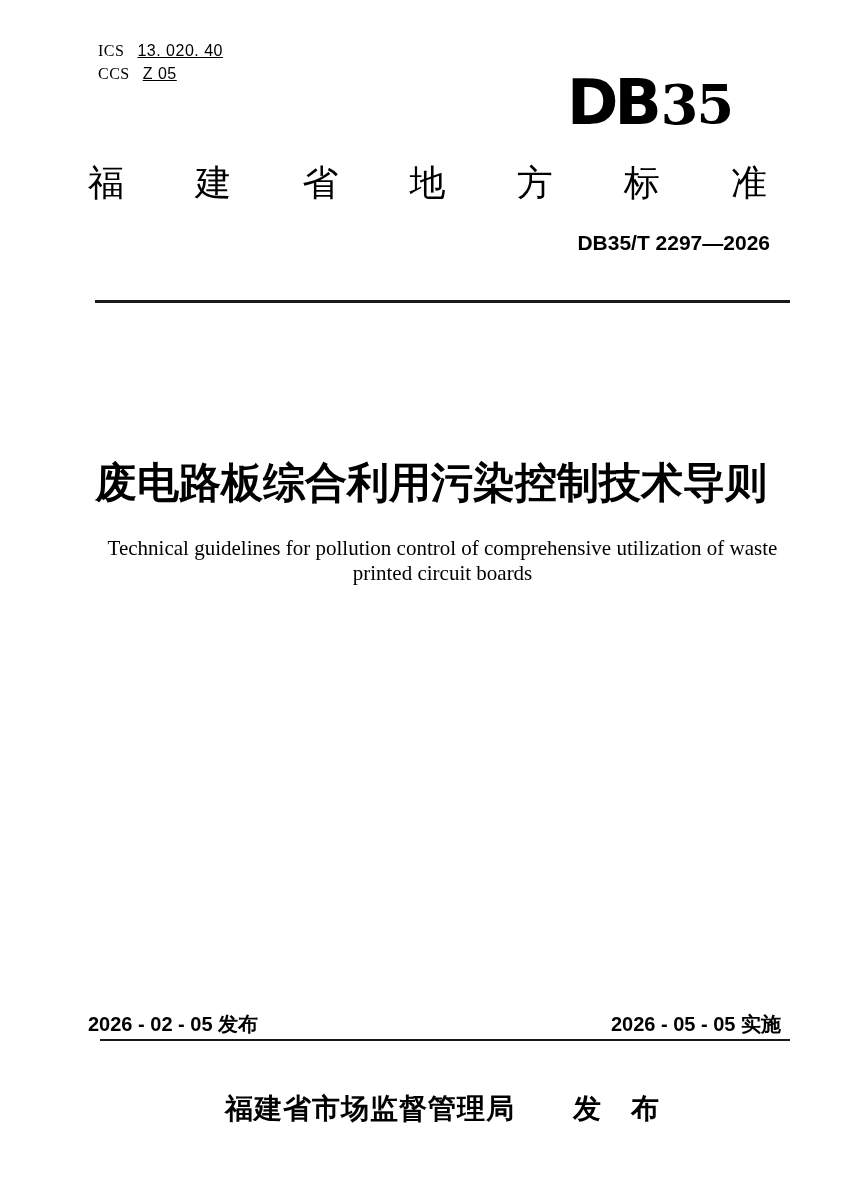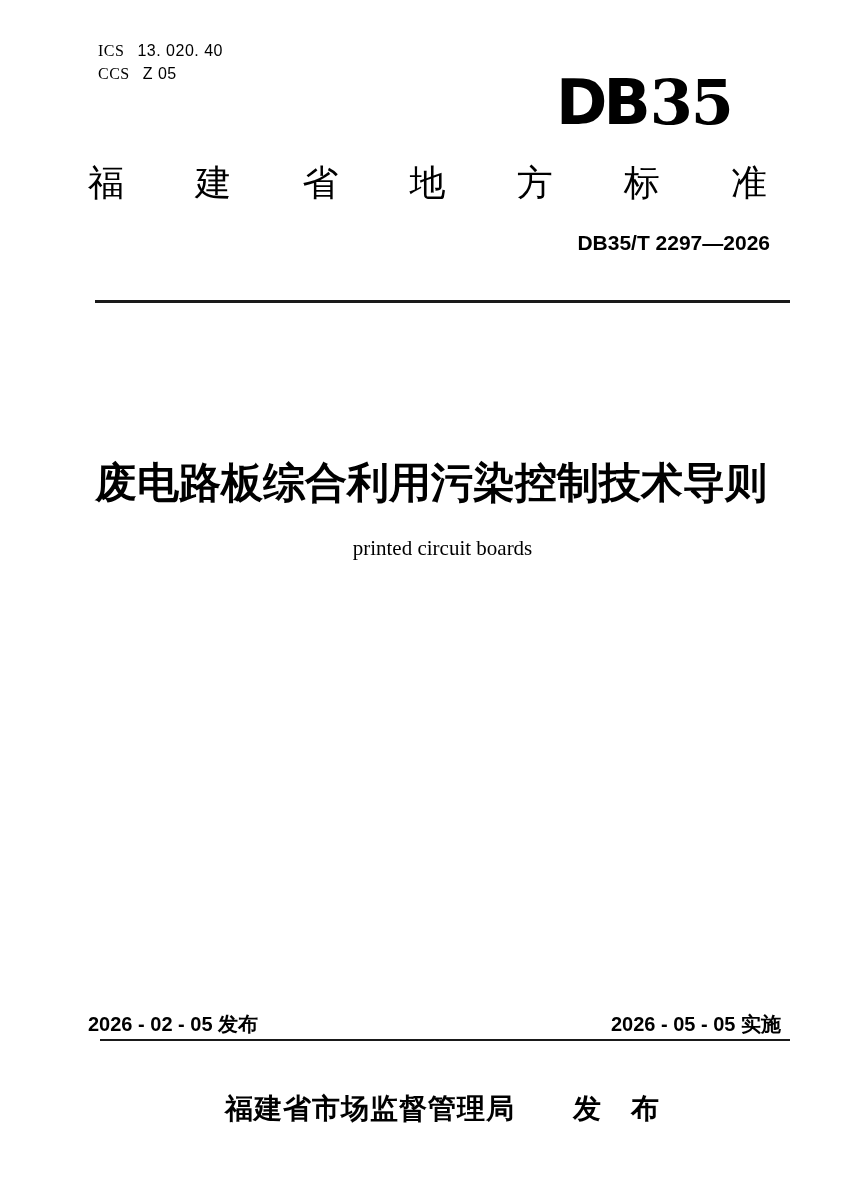--- a/index.html
+++ b/index.html
@@ -9,31 +9,31 @@
     background:#ffffff;
     color:#000;
     overflow:hidden;
     font-family:"Liberation Sans",sans-serif;
   }
 
   
   .meta{position:absolute;left:98px;top:41px;font-size:16px;line-height:19px;}
   .meta-line{display:flex;align-items:center;margin-bottom:4px;white-space:pre;}
   .meta-label{font-family:"Liberation Serif",serif;letter-spacing:.5px;}
-  .meta-value{font-family:"Liberation Sans",sans-serif;margin-left:13px;letter-spacing:.5px;}
+  .meta-value{font-family:"Liberation Sans",sans-serif;margin-left:13px;letter-spacing:.5px;text-decoration:underline;}
 
   
   .logo{position:absolute;top:72px;right:118px;line-height:1;white-space:nowrap;}
   .logo-db{
     font-family:"DejaVu Sans",sans-serif;font-weight:900;
     font-size:62px;letter-spacing:-4px;
   }
   .logo-num{
     font-family:"DejaVu Serif",serif;font-weight:700;
-    font-size:62px;letter-spacing:-2px;margin-left:3px;
+    font-size:54px;letter-spacing:-2px;margin-left:3px;
   }
 
   
   .std-type{
     position:absolute;left:88px;top:164px;width:679px;
     display:flex;justify-content:space-between;
     font-size:36px;line-height:1.05;font-weight:500;
   }
 
   
@@ -101,20 +101,21 @@
       <span>准</span>
     </div>
 
   <div class="std-number">DB35/T 2297—2026</div>
 
   <div class="rule rule-top"></div>
 
   <div class="title-zh">废电路板综合利用污染控制技术导则</div>
 
   <div class="title-en">
+    <div>Technical guidelines for pollution control of comprehensive utilization of waste</div>
     <div>printed circuit boards</div>
   </div>
 
   <div class="date-row">
     <span>2026 - 02 - 05 发布</span>
     <span>2026 - 05 - 05 实施</span>
   </div>
 
   <div class="rule rule-bottom"></div>
 

